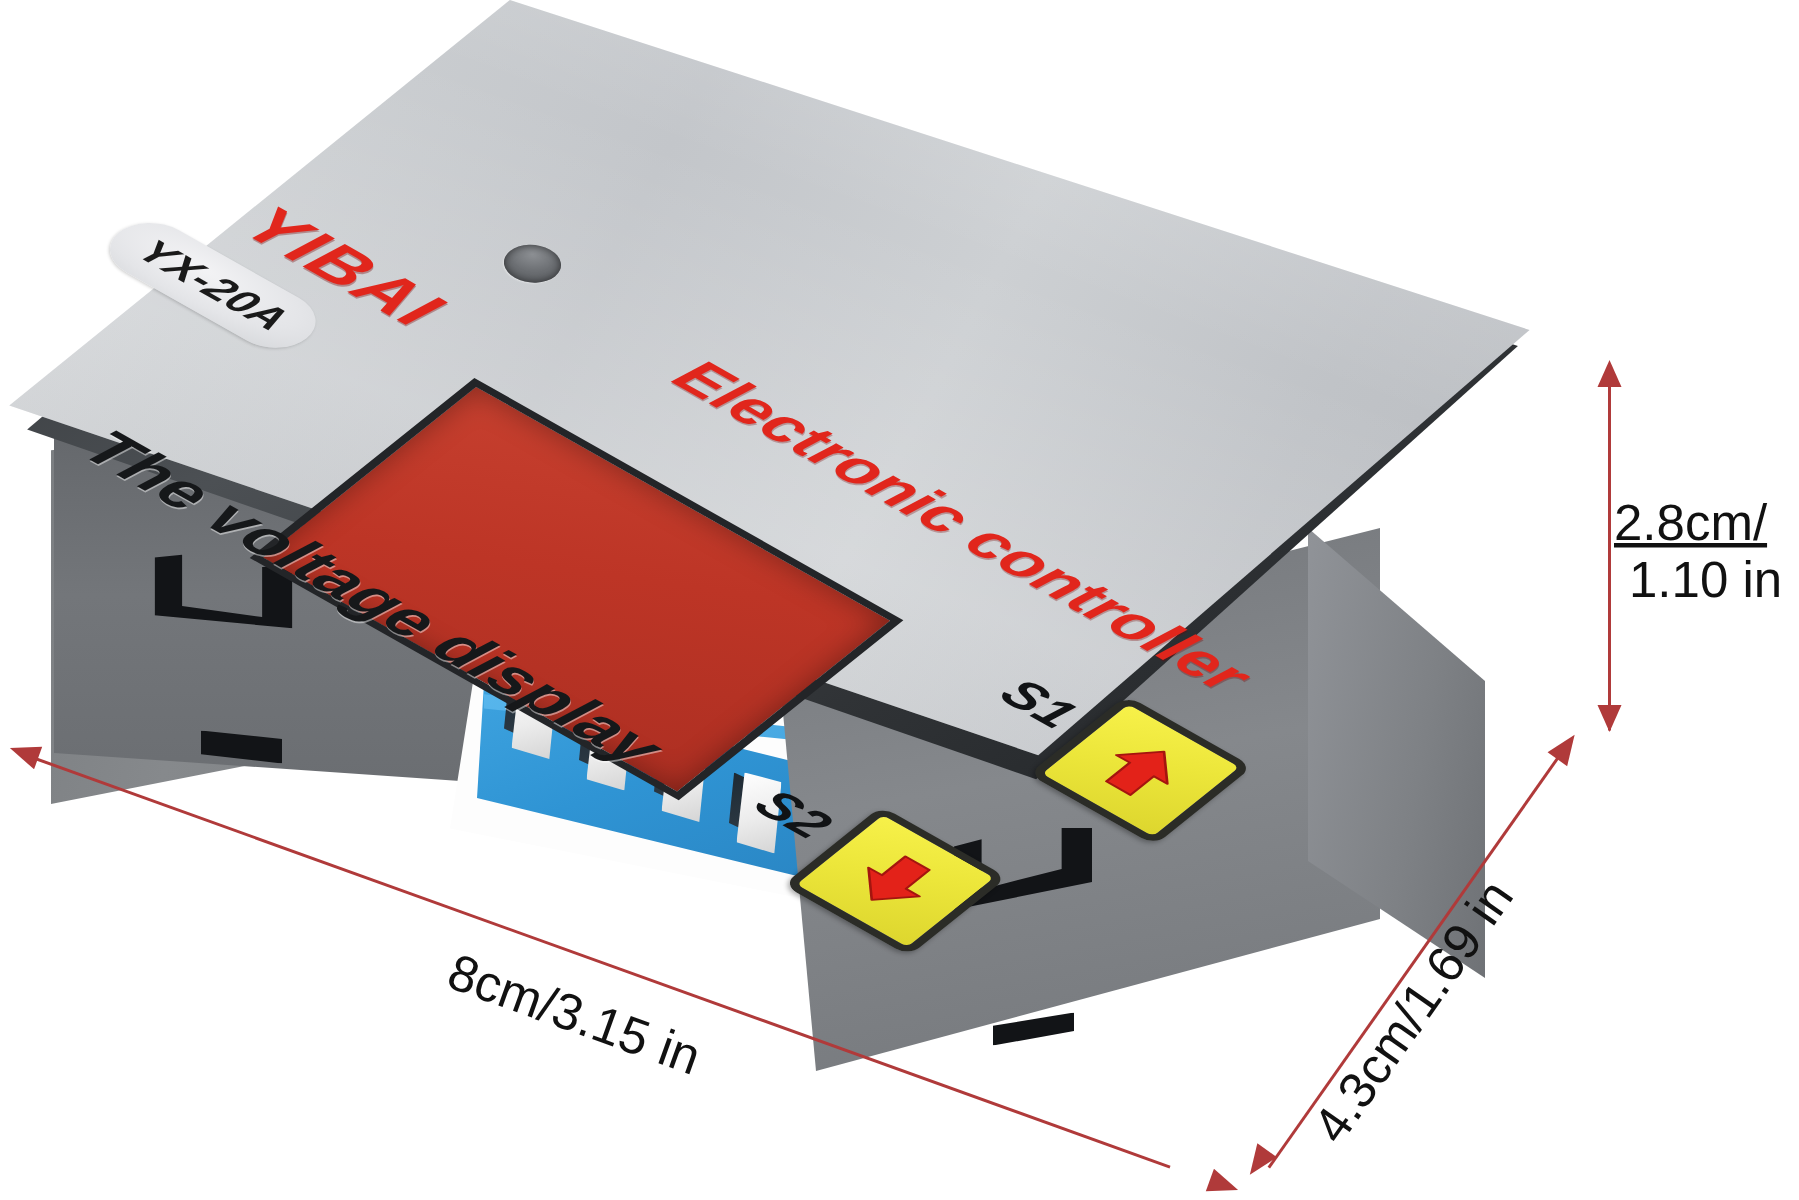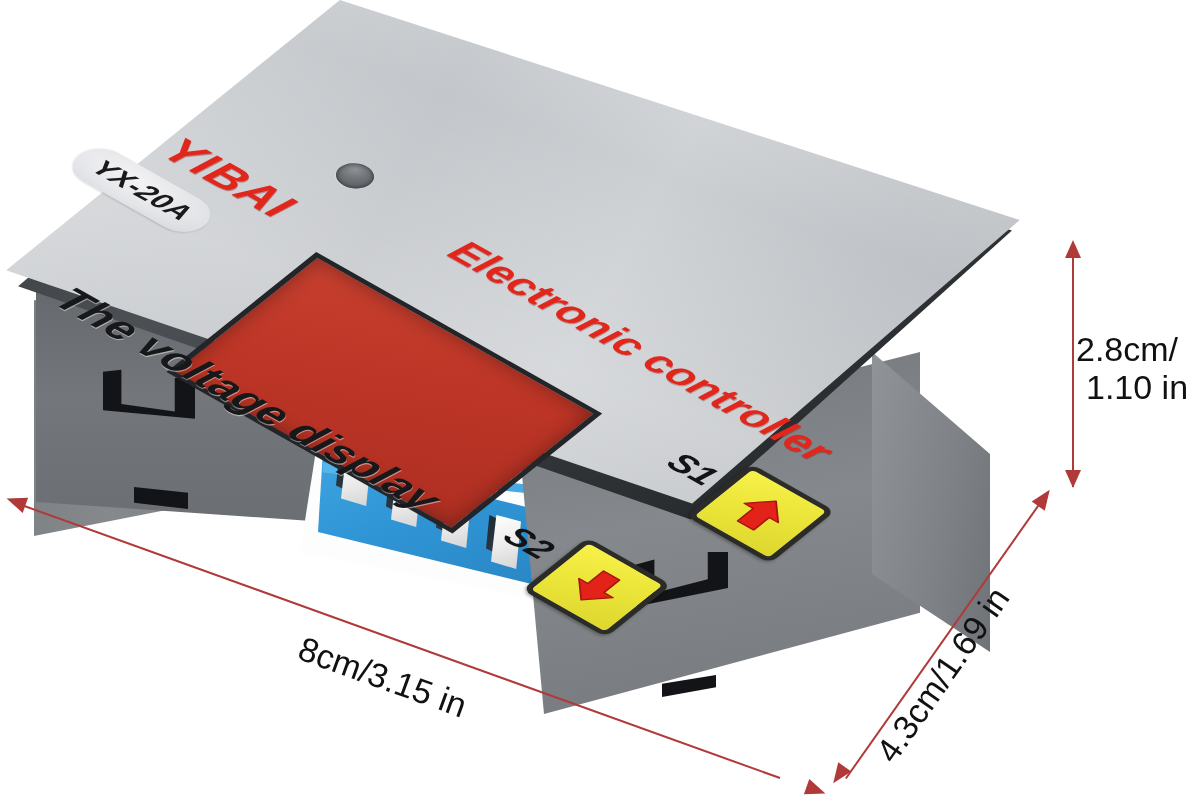--- a/index.html
+++ b/index.html
@@ -386,16 +386,16 @@
               border-left:20px solid #b03a3a; transform: rotate(125.2deg);"></div>
   <div class="dim-label" style="left:884px; top:739px; transform: rotate(-55deg); transform-origin: 0 50%;">4.3cm/1.69 in</div>
 
   <div class="dim-line" style="left:1073px; top:248px; width:238px; transform: rotate(90deg);"></div>
   <div class="arrow-head" style="left:1065px; top:240px;
               border-left:8px solid transparent; border-right:8px solid transparent;
               border-bottom:18px solid #b03a3a;"></div>
   <div class="arrow-head" style="left:1065px; top:470px;
               border-left:8px solid transparent; border-right:8px solid transparent;
               border-top:18px solid #b03a3a;"></div>
-  <div class="dim-label vert" style="left:1076px; top:330px;">2.8cm/</div>
+  <div class="dim-label vert" style="left:1076px; top:330px;text-decoration:underline;">2.8cm/</div>
   <div class="dim-label vert" style="left:1086px; top:368px;">1.10 in</div>
 
 </div>
 
 </body></html>

